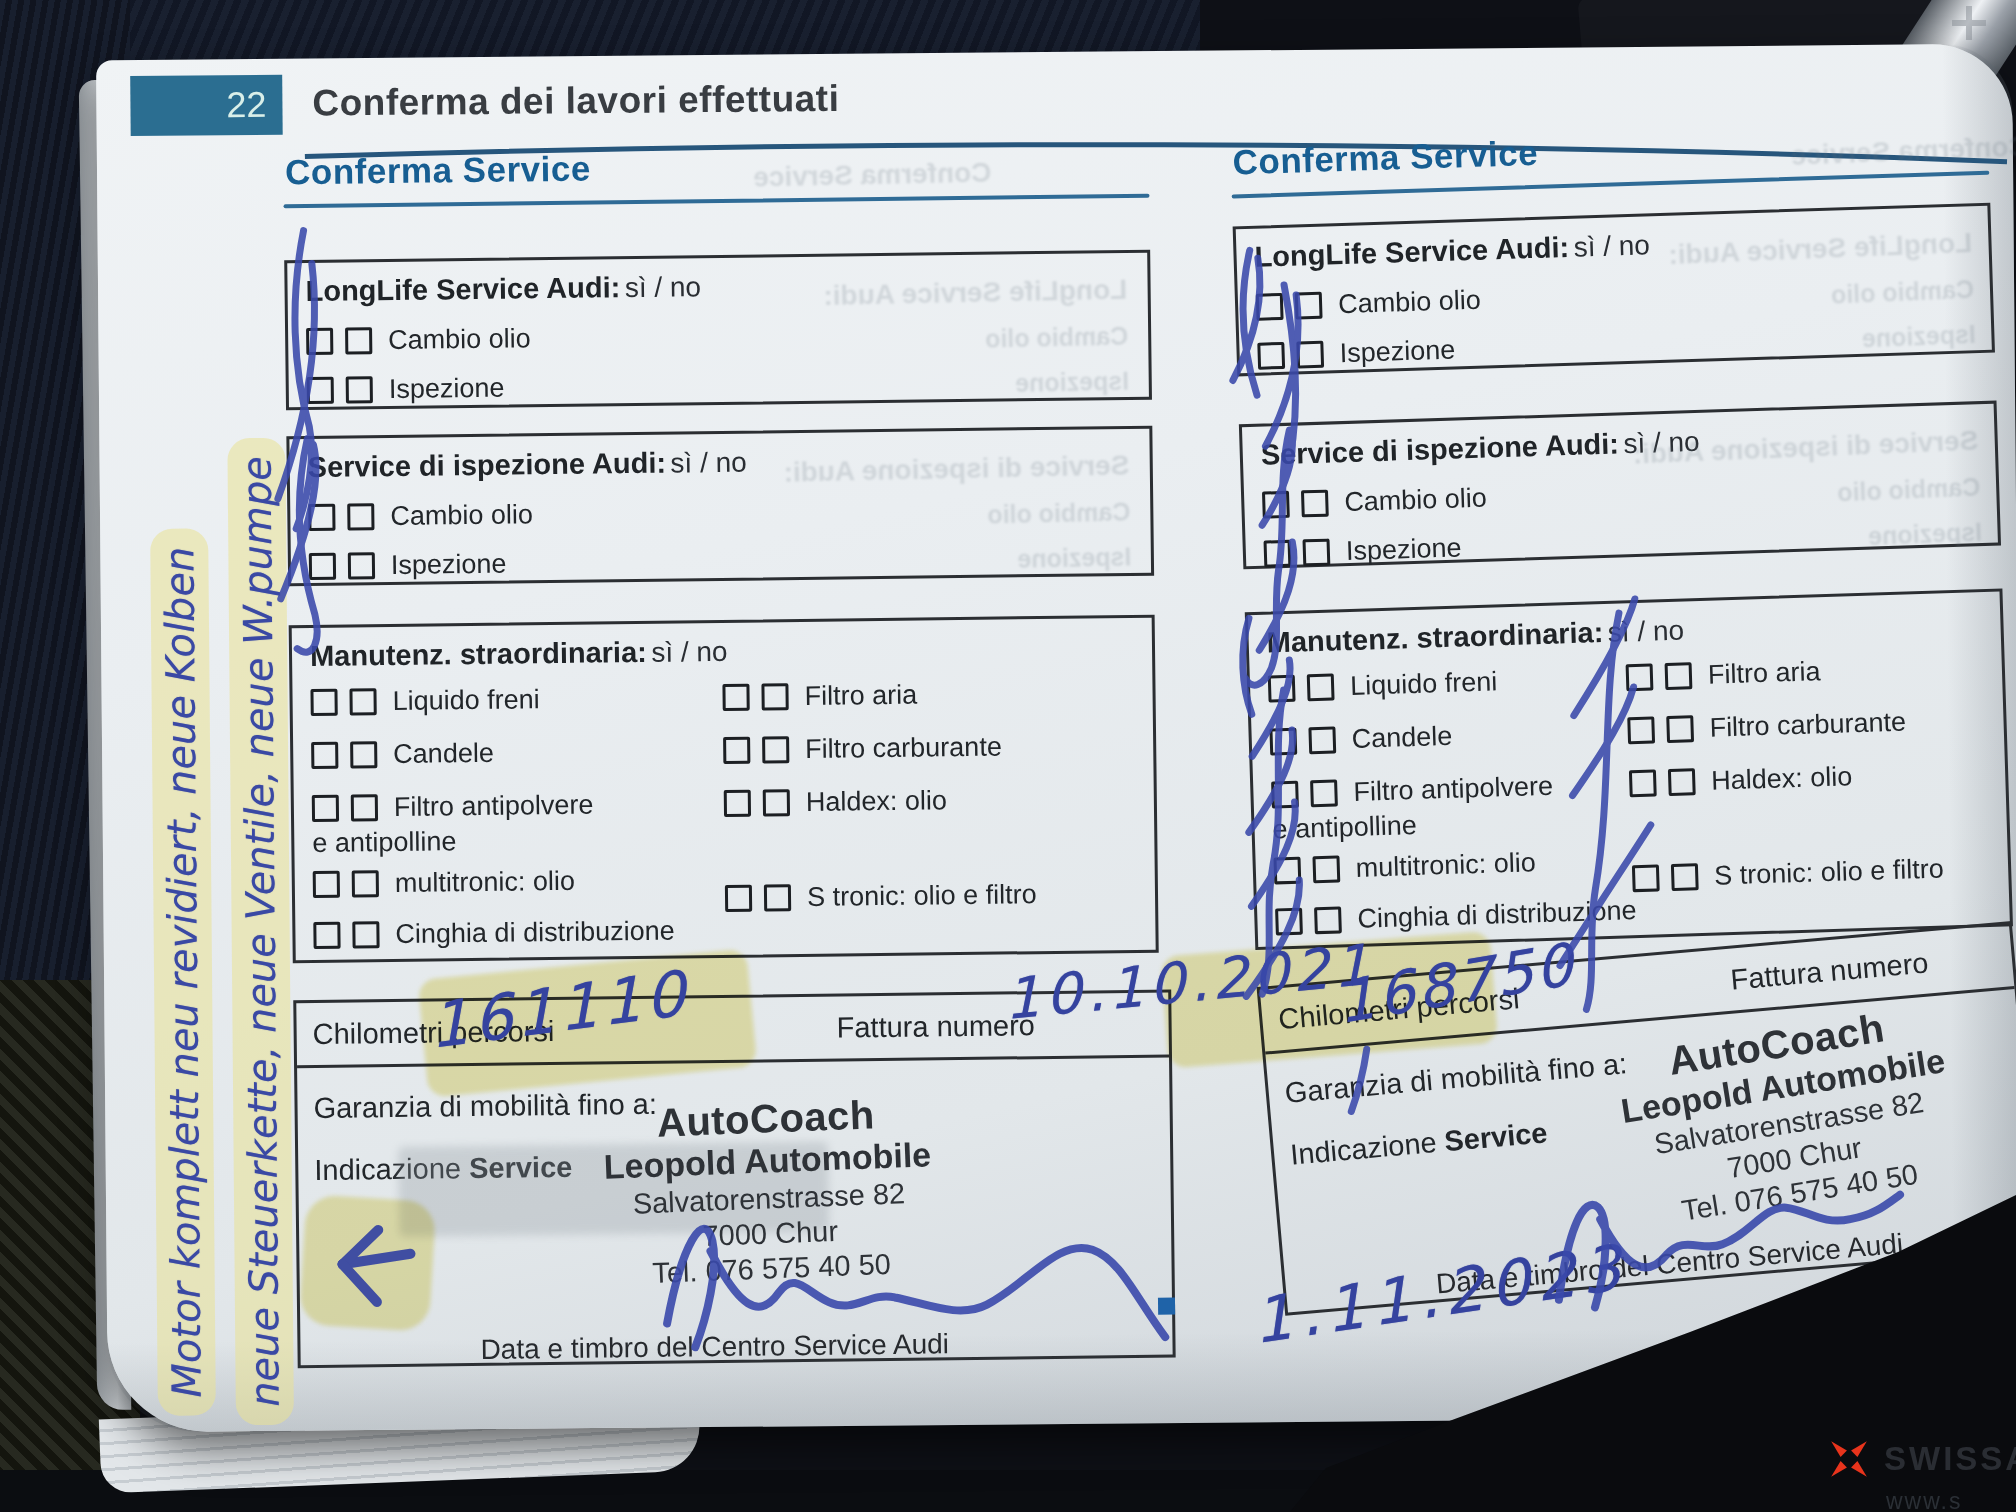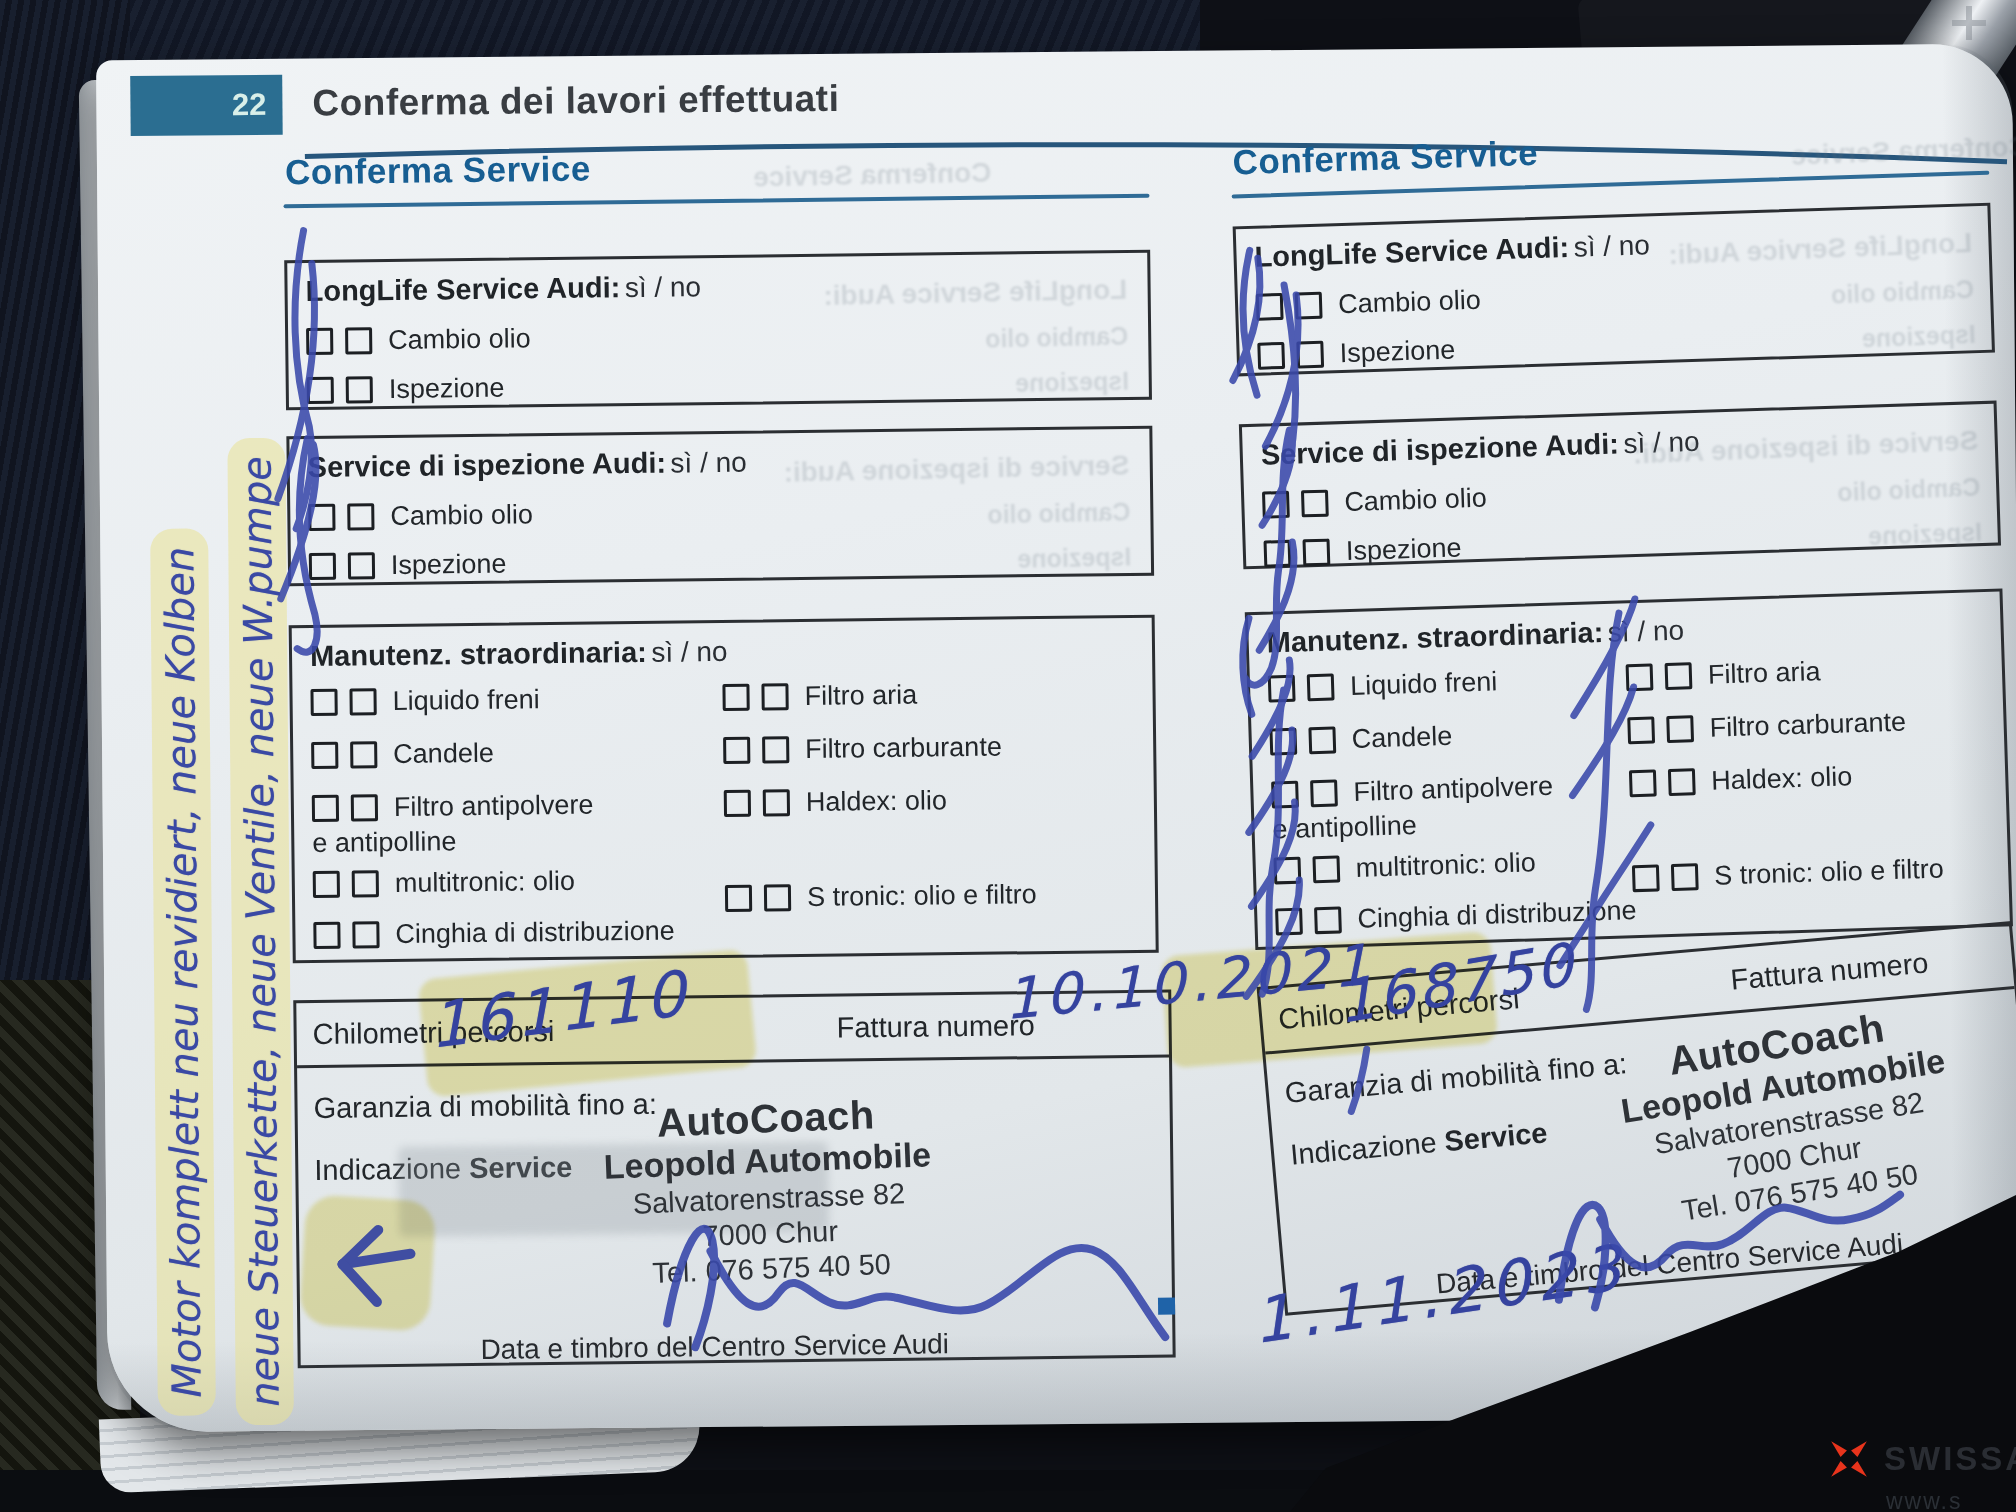--- a/index.html
+++ b/index.html
@@ -31,21 +31,21 @@
   .page{position:absolute;left:102px;top:52px;width:1916px;height:1372px;transform:rotate(-.5deg);
     background:linear-gradient(168deg,#f0f3f5 0%,#eaeef1 35%,#e2e7ea 70%,#ced4d9 100%);
     border-radius:16px 80px 30px 100px;box-shadow:0 18px 40px rgba(0,0,0,.55);}
   .page:before{content:"";position:absolute;right:0;top:0;width:70px;height:100%;
     background:linear-gradient(90deg,rgba(0,0,0,0),rgba(90,100,110,.28));border-radius:0 80px 30px 0;}
   .page:after{content:"";position:absolute;left:0;bottom:0;width:100%;height:90px;
     background:linear-gradient(rgba(0,0,0,0),rgba(70,80,90,.18));border-radius:0 0 30px 100px;}
   
   .num-band{position:absolute;left:34px;top:16px;width:152px;height:60px;background:#2b6e91;
     display:flex;align-items:center;justify-content:flex-end;padding-right:16px;box-sizing:border-box;}
-  .num-band span{color:#d9efe9;font-size:31px;font-weight:bold;}
+  .num-band span{color:#d9efe9;font-size:36px;font-weight:normal;}
   .page-title{position:absolute;left:216px;top:24px;font-size:37px;font-weight:bold;color:#393d42;letter-spacing:.5px;}
   .rule-svg{position:absolute;left:0;top:0;width:1916px;height:1372px;pointer-events:none;}
   
   .col{position:absolute;top:84px;}
   .col-left{left:186px;width:874px;transform:rotate(-.2deg);}
   .col-right{left:1133px;width:760px;transform:rotate(-1.3deg);transform-origin:0 0;}
   .sec-head{position:absolute;left:2px;font-size:35px;font-weight:bold;color:#175e92;letter-spacing:.5px;}
   .sec-rule{position:absolute;height:4px;background:#2f6b96;border-radius:2px;}
   .ghost{position:absolute;transform:scaleX(-1) rotate(.5deg);color:#64727d;opacity:.20;
     filter:blur(1.1px);font-weight:bold;pointer-events:none;text-align:left;}

